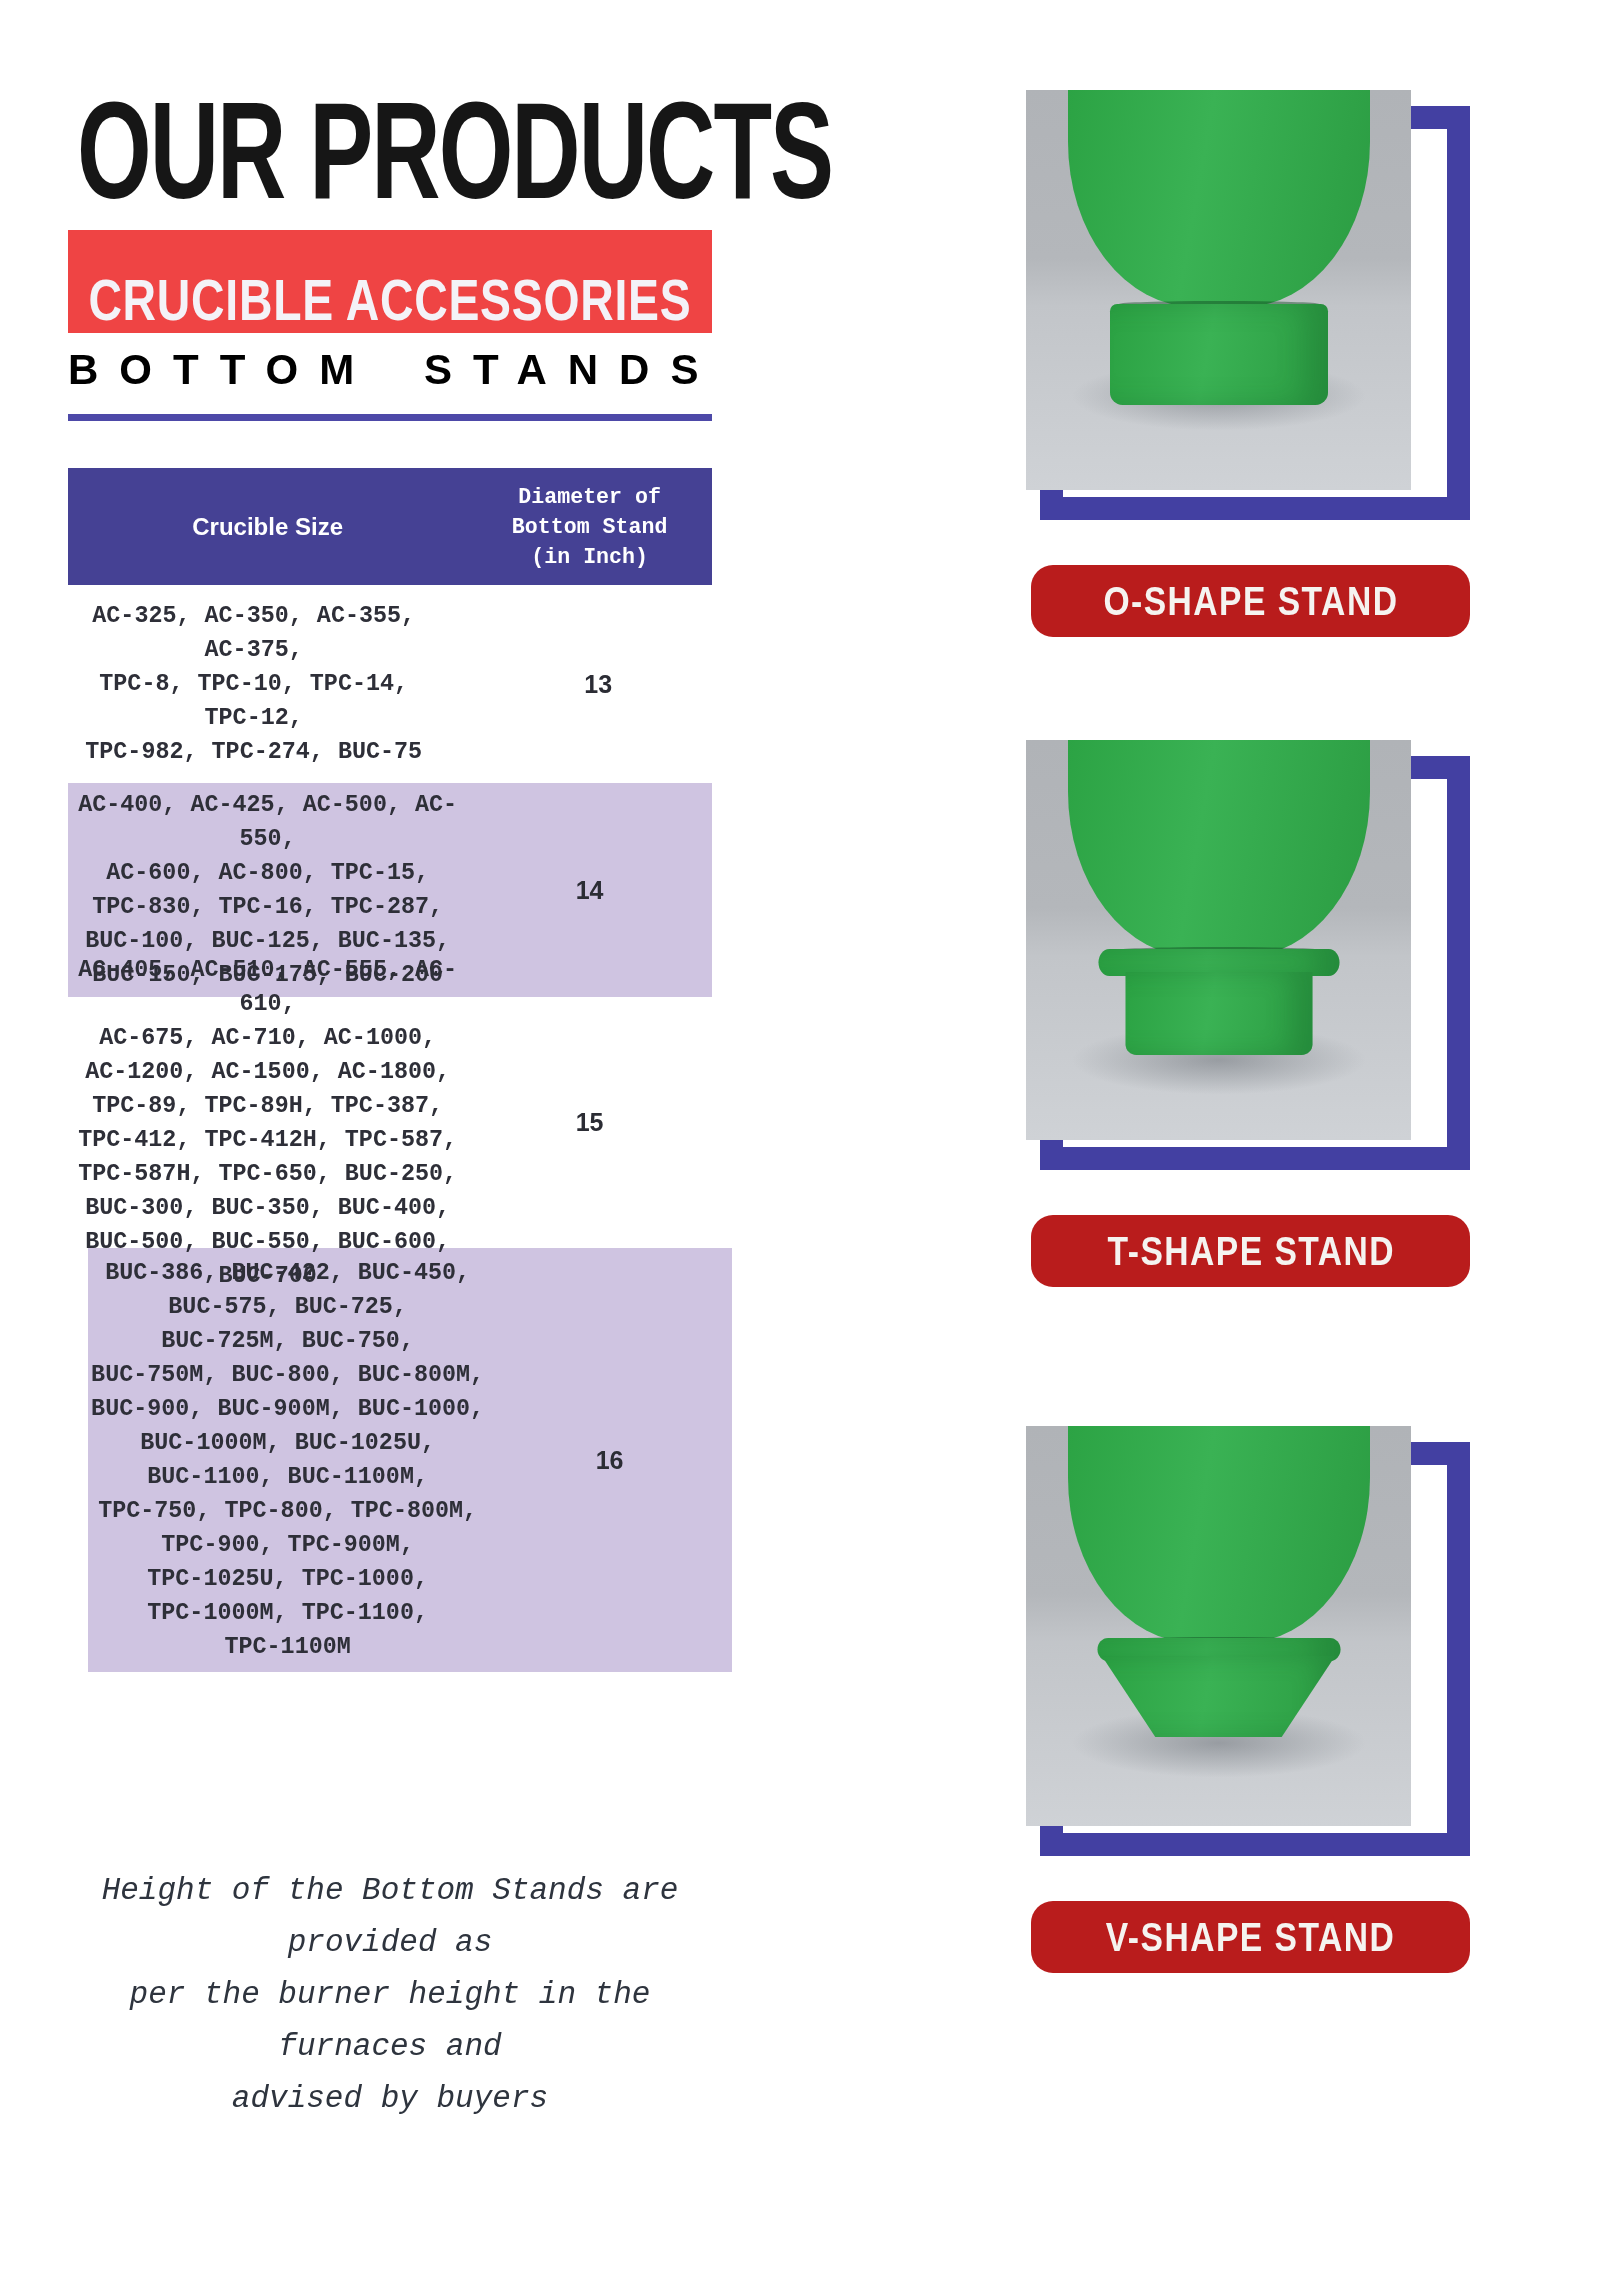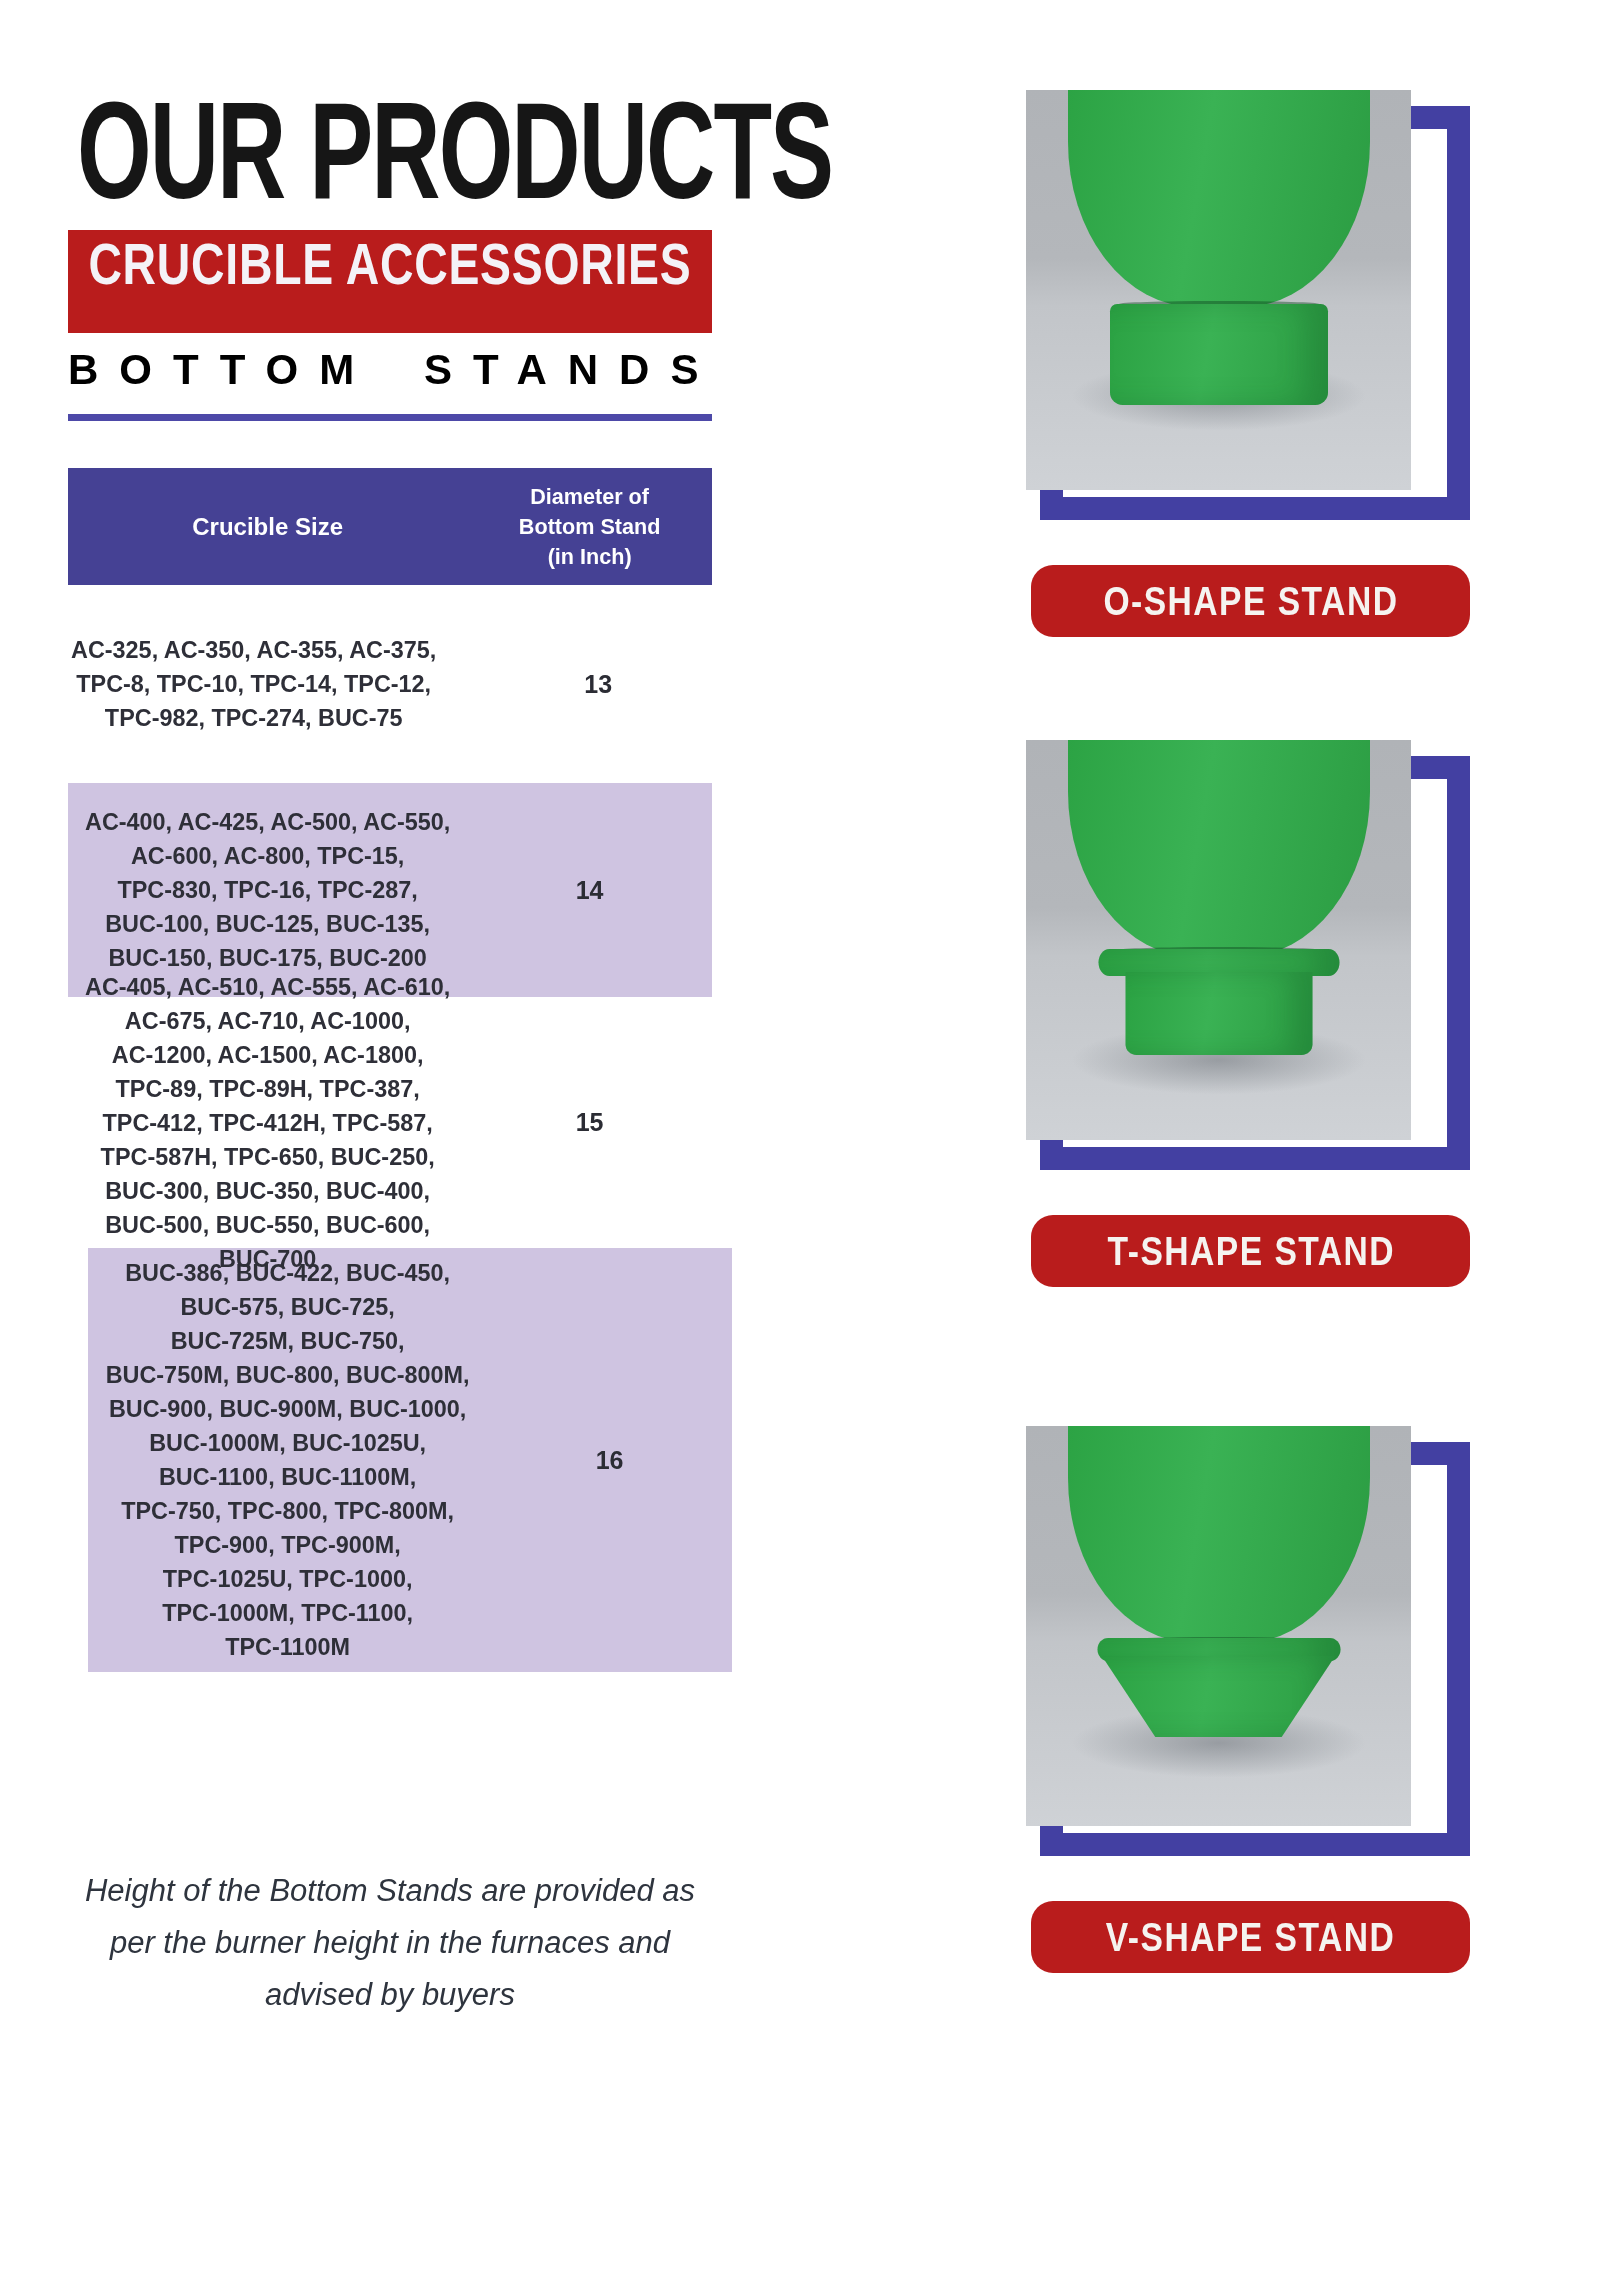--- a/index.html
+++ b/index.html
@@ -1,32 +1,32 @@
 <!DOCTYPE html>
 <html style="font-size:14.4px"><head>
 <meta charset="utf-8">
 <style>
   * { margin:0; padding:0; box-sizing:border-box; }
   html,body { background:#ffffff; }
   .page {
     position:relative; width:1620px; height:2292px; background:#ffffff;
     font-family:"Liberation Sans", sans-serif; overflow:hidden;
   }
-  .prewrap { white-space:pre-line; }
+  .prewrap { white-space:pre-line;font-family:Liberation Mono, monospace; }
 
   
   .main-title {
     position:absolute; left:77px; top:79px;
     font-size:137px; font-weight:bold; color:#161616;
     letter-spacing:-2.7px; line-height:1.05; white-space:nowrap;
     transform:scaleX(0.70); transform-origin:left top;
   }
   .category-banner {
     position:absolute; left:68px; top:230px; width:644px; height:103px;
-    background:#b91c1c; display:flex; align-items:flex-start; justify-content:center;
+    background:#ef4444; display:flex; align-items:flex-end; justify-content:center;
   }
   .category-banner span {
     display:inline-block; color:#f4f2f7; font-size:58px; font-weight:bold;
     letter-spacing:0.9px; white-space:nowrap; transform:scaleX(0.80);
   }
   .section-title {
     position:absolute; left:68px; top:346px; width:644px;
     text-align:center; font-size:42px; font-weight:bold; color:#000000;
     letter-spacing:21px; word-spacing:16px; white-space:nowrap;
   }

